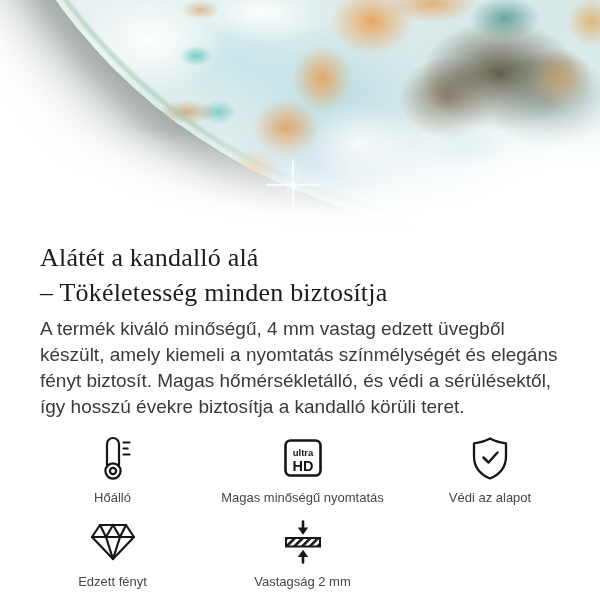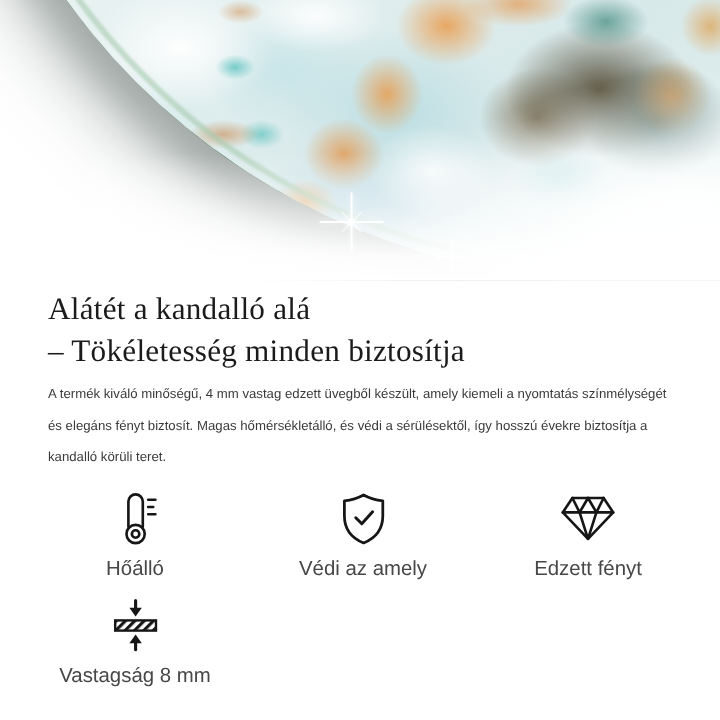--- a/index.html
+++ b/index.html
@@ -49,27 +49,27 @@
   .fade-right{position:absolute;right:0;top:60px;width:280px;height:174px;
              background:radial-gradient(ellipse at 90% 95%, rgba(255,255,255,.95) 25%, rgba(255,255,255,0) 70%);}
   .sparkle{position:absolute;filter:drop-shadow(0 0 3px #fff);}
   .sparkle.s1{left:265px;top:157px;}
   .sparkle.s2{left:362px;top:199px;}
 
   
   .content{padding:0 40px;}
   .title{margin:6px 0 0;font-family:"Liberation Serif",serif;font-weight:400;
          font-size:26px;line-height:35px;color:#1b1b1b;letter-spacing:.2px;}
-  .desc{margin:6px 0 0;font-size:11px;line-height:26px;color:#3a3a3a;max-width:527px;}
+  .desc{margin:6px 0 0;font-size:19px;line-height:26px;color:#3a3a3a;max-width:527px;}
 
   
   .features{margin:15px 40px 0;display:grid;grid-template-columns:145px 235px 140px;row-gap:14px;}
   .feature{display:flex;flex-direction:column;align-items:center;}
   .icon-box{height:46px;display:flex;align-items:center;justify-content:center;}
-  .f-label{margin-top:9px;font-size:17px;color:#474747;white-space:nowrap;text-align:right;}
+  .f-label{margin-top:9px;font-size:13px;color:#474747;white-space:nowrap;text-align:right;}
   .ic{stroke:#161616;fill:none;stroke-width:2.2;stroke-linecap:round;stroke-linejoin:round;}
 </style>
 </head>
 <body>
 
 <div class="page">
 
   <div class="hero">
     <div class="rim-outer"></div>
     <div class="art"></div>
@@ -106,29 +106,39 @@
         <svg width="38" height="46" viewBox="0 0 38 46" class="ic">
           <path d="M13 30 V9 a6 6 0 0 1 12 0 v21"></path>
           <circle cx="19" cy="36" r="7.6"></circle>
           <circle cx="19" cy="36" r="3.1"></circle>
           <path d="M29.5 7.5 h6 M29.5 13.5 h4.2 M29.5 19.5 h6"></path>
         </svg>
       </div>
       <div class="f-label">Hőálló</div>
     </div>
 
+    <div class="feature">
+      <div class="icon-box">
+        <svg width="42" height="42" viewBox="0 0 42 42" class="ic">
+          <rect x="3.5" y="3.5" width="35" height="35" rx="5" stroke-width="2.6"></rect>
+          <text x="21" y="18.5" text-anchor="middle" font-size="9.5" font-weight="bold" font-family="Liberation Sans, sans-serif" fill="#141414" stroke="none">ultra</text>
+          <text x="21" y="33.5" text-anchor="middle" font-size="14.5" font-weight="bold" font-family="Liberation Sans, sans-serif" fill="#141414" stroke="none">HD</text>
+        </svg>
+      </div>
+      <div class="f-label">Magas minőségű nyomtatás</div>
+    </div>
 
     <div class="feature">
       <div class="icon-box">
         <svg width="40" height="44" viewBox="0 0 40 44" class="ic">
           <path d="M20 2.5 C24.5 5 30.5 6.8 36 7.3 V20 C36 31.5 29.5 38.6 20 42.5 C10.5 38.6 4 31.5 4 20 V7.3 C9.5 6.8 15.5 5 20 2.5 Z" stroke-width="2.3"></path>
           <path d="M13.5 21.5 L18.5 26.5 L27.5 16.5" stroke-width="2.5"></path>
         </svg>
       </div>
-      <div class="f-label">Védi az amely</div>
+      <div class="f-label">Védi az alapot</div>
     </div>
 
     <div class="feature">
       <div class="icon-box">
         <svg width="46" height="40" viewBox="0 0 46 40" class="ic" stroke-width="2">
           <polygon points="10,3 36,3 44,15 23,37 2,15"></polygon>
           <line x1="2" y1="15" x2="44" y2="15"></line>
           <path d="M10 3 L16 15 L23 37 M36 3 L30 15 L23 37 M23 3 L16 15 M23 3 L30 15"></path>
         </svg>
       </div>
@@ -144,17 +154,17 @@
               <rect x="0" y="0" width="2.6" height="5.5" fill="#161616"></rect>
             </pattern>
           </defs>
           <rect x="5" y="19" width="34" height="8.5" fill="url(#hatchP)" stroke="#161616" stroke-width="2"></rect>
           <line x1="22" y1="2.5" x2="22" y2="9" stroke="#161616" stroke-width="2.6" stroke-linecap="round"></line>
           <polygon points="16.8,8.5 27.2,8.5 22,15.8" fill="#161616"></polygon>
           <line x1="22" y1="43.5" x2="22" y2="37" stroke="#161616" stroke-width="2.6" stroke-linecap="round"></line>
           <polygon points="16.8,38 27.2,38 22,30.7" fill="#161616"></polygon>
         </svg>
       </div>
-      <div class="f-label">Vastagság 8 mm</div>
+      <div class="f-label">Vastagság 2 mm</div>
     </div>
 
   </div>
 </div>
 
 </body></html>

